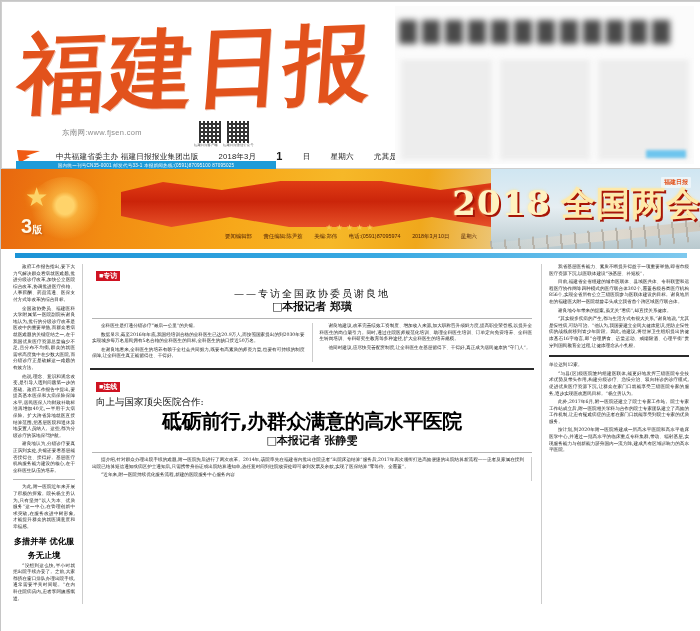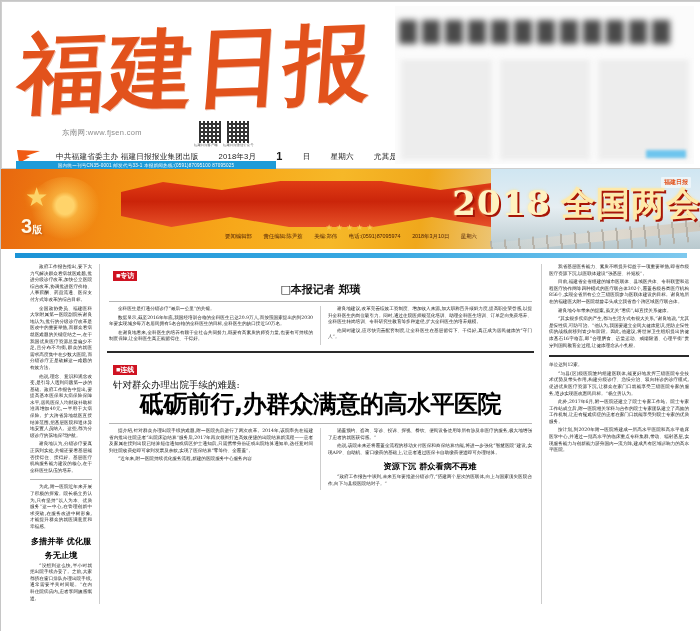--- a/index.html
+++ b/index.html
@@ -121,21 +121,21 @@
   .headline{font-family:"DejaVu Sans",sans-serif;font-weight:bold;
             font-size:25px;line-height:30px;color:#000;text-align:center;
             letter-spacing:-.5px;white-space:nowrap;}
   .subhead{font-family:"DejaVu Serif",serif;font-size:10px;line-height:14px;
            color:#111;text-align:center;letter-spacing:2px;margin-top:3px;}
   .byline{font-family:"DejaVu Sans",sans-serif;font-weight:bold;font-size:11px;
           line-height:12px;color:#111;text-align:center;}
   .prehead{font-family:"DejaVu Serif",serif;font-size:9.5px;line-height:13px;
            color:#111;text-align:left;padding-left:4px;}
   .headline2{font-family:"DejaVu Sans",sans-serif;font-weight:bold;
-             font-size:24px;line-height:27px;color:#000;text-align:center;
+             font-size:20px;line-height:27px;color:#000;text-align:center;
              letter-spacing:-.5px;white-space:nowrap;}
   .secthead{font-family:"DejaVu Sans",sans-serif;font-weight:bold;font-size:8.2px;
             line-height:14px;color:#000;text-align:center;margin:3px 0 1px;}
 
   .hr-thin{height:1px;background:#b5b5b5;margin:5px 0 4px;}
   .hr-thick{height:2px;background:#2a2a2a;margin:6px 0 5px;}
   .artblock{padding:0 2px;}
   .headwrap{padding:0 4px;}
   .pagewrap{border:1px solid #c6c6c6;box-sizing:border-box;width:700px;height:631px;
             background:#fff;}
@@ -226,41 +226,42 @@
       <span>星期六</span>
     </div>
   </div>
 
   <div class="rule-blue"></div>
 
   <div class="content">
 
     <div class="cols">
 
-      <div class="col" style="flex:0 0 62px;margin-left:17px;">
+      <div class="col" style="flex:0 0 62px;">
         <p class="p">政府工作报告指出,要下大力气解决群众看病就医难题,推进分级诊疗改革,加快公立医院综合改革,协调推进医疗价格、人事薪酬、药品流通、医保支付方式等改革的综合目标。</p>
         <p class="p">全国政协委员、福建医科大学附属第一医院副院长谢良地认为,推行的分级诊疗改革是医改中的重要举措,而群众看病就医难题的关键症结之一,在于我国优质医疗资源总量偏少不足,且分布不均衡,群众的就医需求高度集中在少数大医院,而分级诊疗正是破解这一难题的有效方法。</p>
         <p class="p">他说,理念、意识和观念改变,是引导人遇到问题第一步的基础。政府工作报告中提出,要提高基本医保和大病保险保障水平,居民医保人均财政补助标准再增加40元,一半用于大病保险。扩大跨省异地就医直接结算范围,把基层医院和退休异地安置人员纳入。这些,都为分级诊疗的落地保驾护航。</p>
         <p class="p">谢良地认为,分级诊疗要真正落到实处,关键还要看基层能否接得住、接得好。基层医疗机构服务能力建设的核心,在于全科医生队伍的培养。</p>
 
         <div class="hr-thin"></div>
 
         <p class="p">为此,附一医院近年来开展了积极的探索。院长杨立勇认为,只有坚持“以人为本、优质服务”这一中心,在管理创新中求突破,在服务改进中树形象,才能提升群众的就医满意度和幸福感。</p>
         <div class="secthead">多措并举 优化服务无止境</div>
         <p class="p">“没想到这么快,半小时就把出院手续办妥了。之前,大家都挤在窗口排队办理出院手续,通常需要半天时间呢。”在内科住院病房内,患者李阿姨感慨道。</p>
       </div>
 
       <div class="vsep"></div>
 
       <div class="col" style="flex:1;">
 
         <div class="artblock">
           <div class="kicker-wrap headwrap">
             <span class="kicker">■专访</span>
           </div>
+          <div class="subhead">——专访全国政协委员谢良地</div>
           <div class="byline">□本报记者 郑璜</div>
           <div class="hr-thin"></div>
 
           <div class="cols">
             <div class="col">
               <p class="p">全科医生是打通分级诊疗“最后一公里”的关键。</p>
               <p class="p">数据显示,截至2016年年底,我国经培训合格的全科医生已达20.9万人,而按照国家提出的到2030年要实现城乡每万名居民拥有5名合格的全科医生的目标,全科医生的缺口接近50万名。</p>
               <p class="p">在谢良地看来,全科医生的培养有赖于全社会共同努力,既要有高素质的师资力量,也要有可持续的制度保障,让全科医生真正能留得住、干得好。</p>
             </div>
             <div class="vsep"></div>
@@ -270,36 +271,31 @@
             </div>
           </div>
         </div>
 
         <div class="hr-thick"></div>
 
         <div class="artblock">
           <div class="kicker-wrap headwrap">
             <span class="kicker">■连线</span>
           </div>
-          <div class="prehead">针对群众办理出院手续的难题:</div>
+          <div class="prehead">向上与国家顶尖医院合作:</div>
           <div class="headline2">砥砺前行,办群众满意的高水平医院</div>
+          <div class="byline">□本报记者 张静雯</div>
           <div class="hr-thin"></div>
 
           <div class="cols">
             <div class="col">
               <p class="p">据介绍,针对群众办理出院手续的难题,附一医院先后进行了两次改革。2014年,该院率先在福建省内推出住院患者“出院床边结算”服务后,2017年再次领衔打造高效便捷的出院结算新流程——患者及家属在接到出院已结算短信通知或病区护士通知后,只需携带身份证或出院结算通知单,选任意时间到住院收费处即可拿到发票及余款,实现了医保结算“零等待、全覆盖”。</p>
               <p class="p">“近年来,附一医院持续优化服务流程,新建的医院服务中心服务内容</p>
             </div>
             <div class="vsep"></div>
-            <div class="col">
-              <p class="p">涵盖预约、咨询、导诊、投诉、探视、餐饮、便民设备使用等所有涉及非医疗的服务,极大地增强了患者的就医获得感。”</p>
-              <p class="p">他说,该院未来还将覆盖全流程的移动支付医保和商保结算功能,将进一步强化“智慧医院”建设,实现APP、自助机、窗口缴费的基础上,让患者通过医保卡自助缴费便道即可办理结算。</p>
-              <div class="secthead">资源下沉 群众看病不再难</div>
-              <p class="p">“政府工作报告中谈到,未来五年要推进分级诊疗,“搭建两个层次的医联体,向上与国家顶尖医院合作,向下与县级医院结对子。”</p>
-            </div>
           </div>
         </div>
       </div>
 
       <div class="vsep"></div>
 
       <div class="col" style="flex:0 0 140px;">
         <p class="p">我省基层医务能力、素质不断提升得益于一项重要举措,即省市级医疗资源下沉,以医联体建设“强基层、补短板”。</p>
         <p class="p">目前,福建省全省组建的城市医联体、县域医共体、专科联盟和远程医疗协作网等四种模式的医疗联合体302个,覆盖各级各类医疗机构856个,实现全省所有公立三级医院参与医联体建设的目标。谢良地所在的福建医大附一医院就曾牵头成立我省首个跨区域医疗联合体。</p>
         <p class="p">谢良地今年带来的提案,虽无关“看病”,却直接关系健康。</p>

